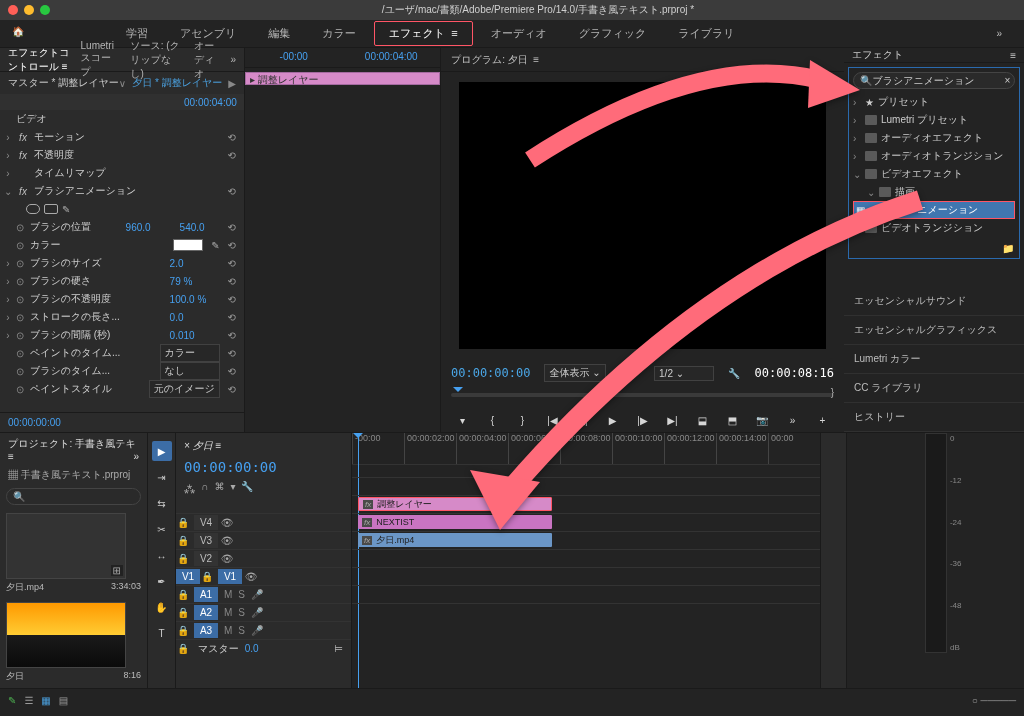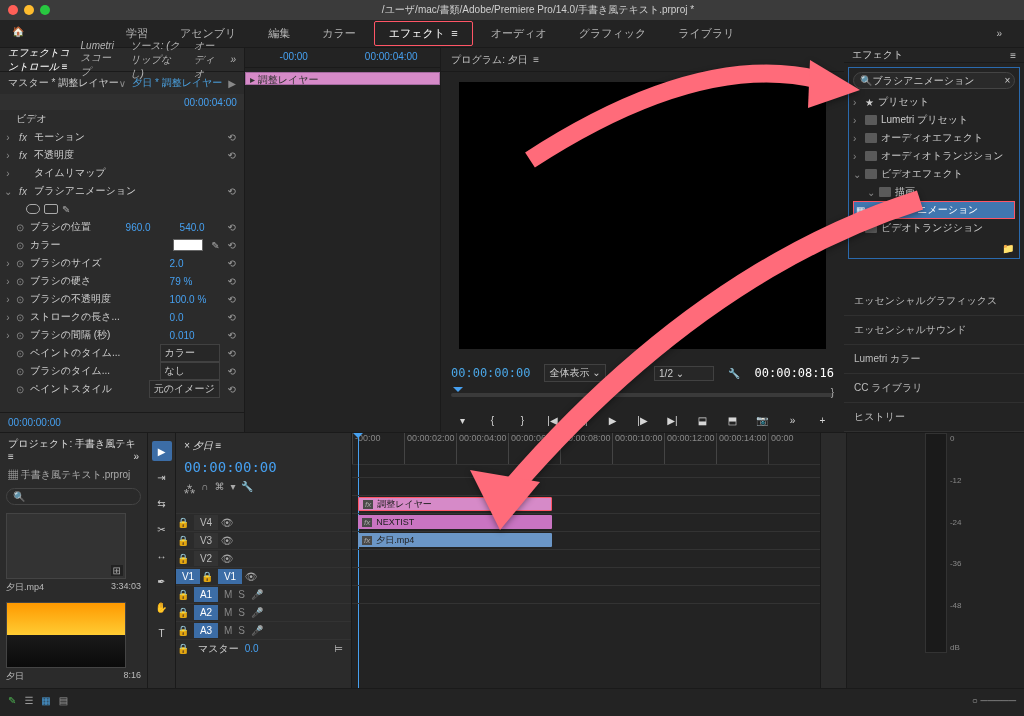--- a/index.html
+++ b/index.html
@@ -9,21 +9,21 @@
 .dot { width: 10px; height: 10px; border-radius: 50%; }
 .r { background: #ff5f57; } .y { background: #febc2e; } .g { background: #28c840; }
 .title { position: absolute; left: 50%; transform: translateX(-50%); font-size: 10px; color: #d0d0d0; margin-left: 26px; }
 .workspacebar { height: 28px; background: #232323; display: flex; align-items: center; padding: 0 12px; gap: 4px; border-bottom: 1px solid #1a1a1a; }
 .home { width: 16px; height: 16px; color: #e6e6e6; margin-right: 80px; }
 .ws-item { padding: 4px 14px; color: #b5b5b5; cursor: pointer; font-size: 11px; }
 .ws-item.active { border: 1px solid #ff5566; color: #fff; border-radius: 2px; }
 .ws-more { margin-left: auto; padding: 4px 10px; }
 .main-row { display: flex; height: 384px; }
 .ec-panel { width: 245px; background: #2b2b2b; border-right: 1px solid #1a1a1a; display: flex; flex-direction: column; }
-.ec-tabs { height: 24px; display: flex; align-items: center; font-size: 10px; color: #b5b5b5; gap: 10px; padding: 0 8px; border-bottom: 1px solid #1a1a1a; font-style: italic; }
+.ec-tabs { height: 24px; display: flex; align-items: center; font-size: 10px; color: #b5b5b5; gap: 10px; padding: 0 8px; border-bottom: 1px solid #1a1a1a; }
 .ec-tab.active { color: #fff; }
 .ec-header { padding: 4px 8px; color: #c7c7c7; display:flex; align-items:center; }
 .ec-header .link { color:#4a9edb; margin-left:6px;}
 .ec-tc-head { display:flex; background:#303030; height:16px; align-items:center;}
 .ec-tc-head span:first-child{flex:1;padding-left:6px;}
 .ec-tc-head span:last-child{width:60px;text-align:right;padding-right:8px;color:#46a0f0;}
 .ec-list { flex: 1; overflow: auto; }
 .ec-row { display: flex; align-items: center; padding: 2px 4px; height: 18px; gap: 4px; }
 .ec-row .tw { width: 8px; text-align: center; color:#8a8a8a; }
 .ec-row .fx { width: 14px; text-align: center; font-style: italic; }
@@ -347,22 +347,22 @@
         <div class="ti indent2 sel"><span>▦</span>&nbsp;<span>ブラシアニメーション</span></div>
         <div class="ti">
             <span class="chev">›</span>
             <div class="fold"></div>
             <span>ビデオトランジション</span>
           </div>
       </div>
       <div style="text-align:right;margin-top:6px;color:#888"><span>📁</span></div>
     </div>
     <div class="side-list">
+      <div class="side-item">エッセンシャルサウンド</div>
       <div class="side-item">エッセンシャルグラフィックス</div>
-      <div class="side-item">エッセンシャルサウンド</div>
       <div class="side-item">Lumetri カラー</div>
       <div class="side-item">CC ライブラリ</div>
       <div class="side-item">ヒストリー</div>
       <div class="side-item">情報</div>
     </div>
   </div>
 </div>
 
 <div class="bottom-row">
   <div class="proj-panel">

